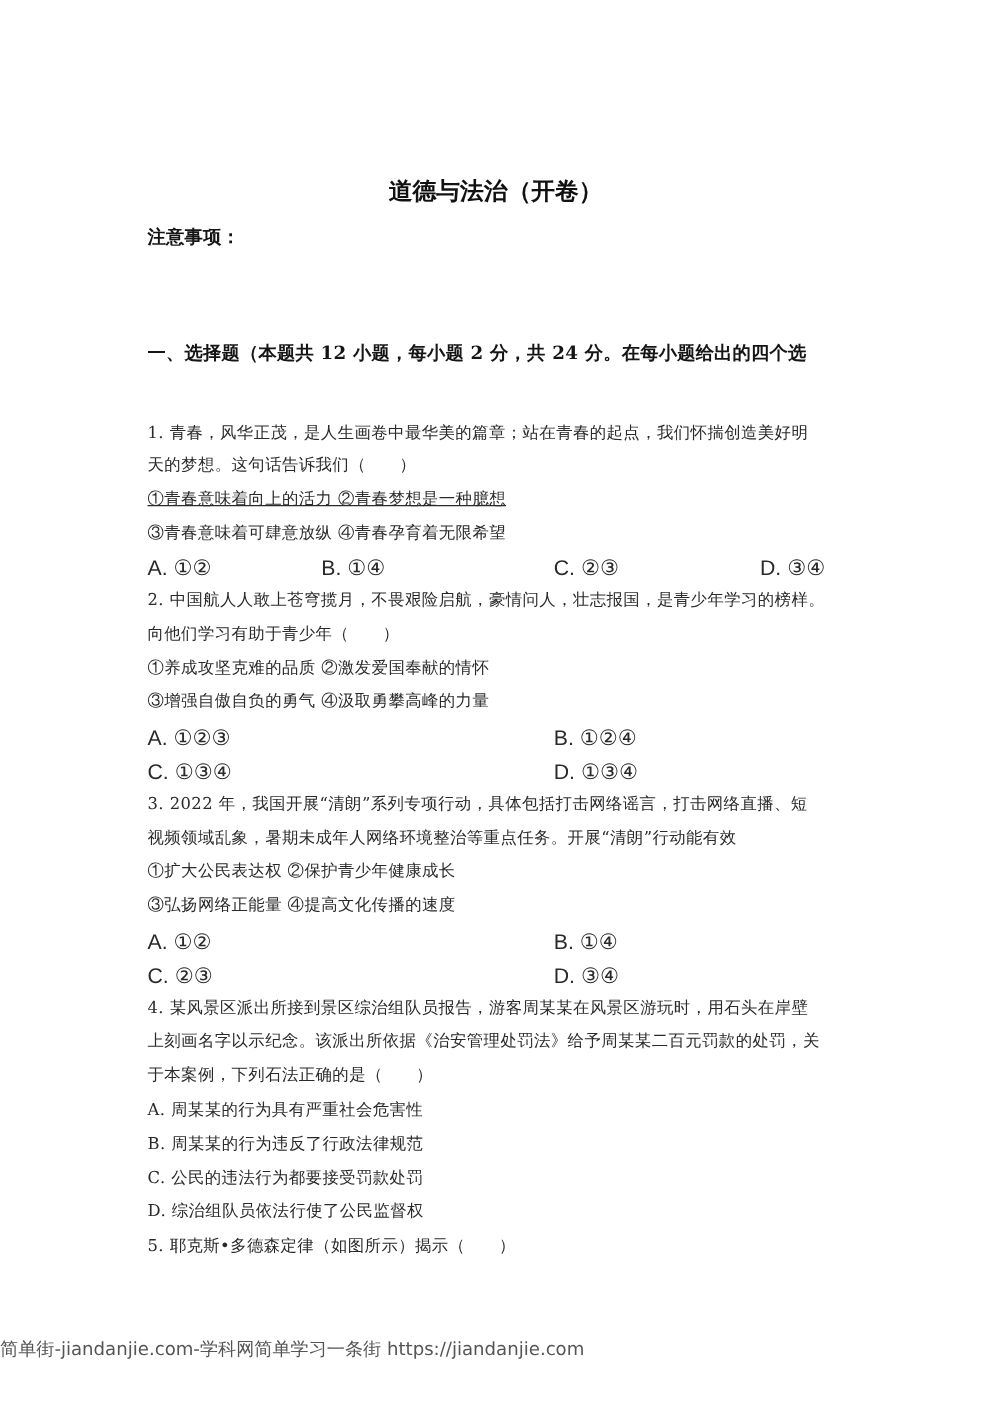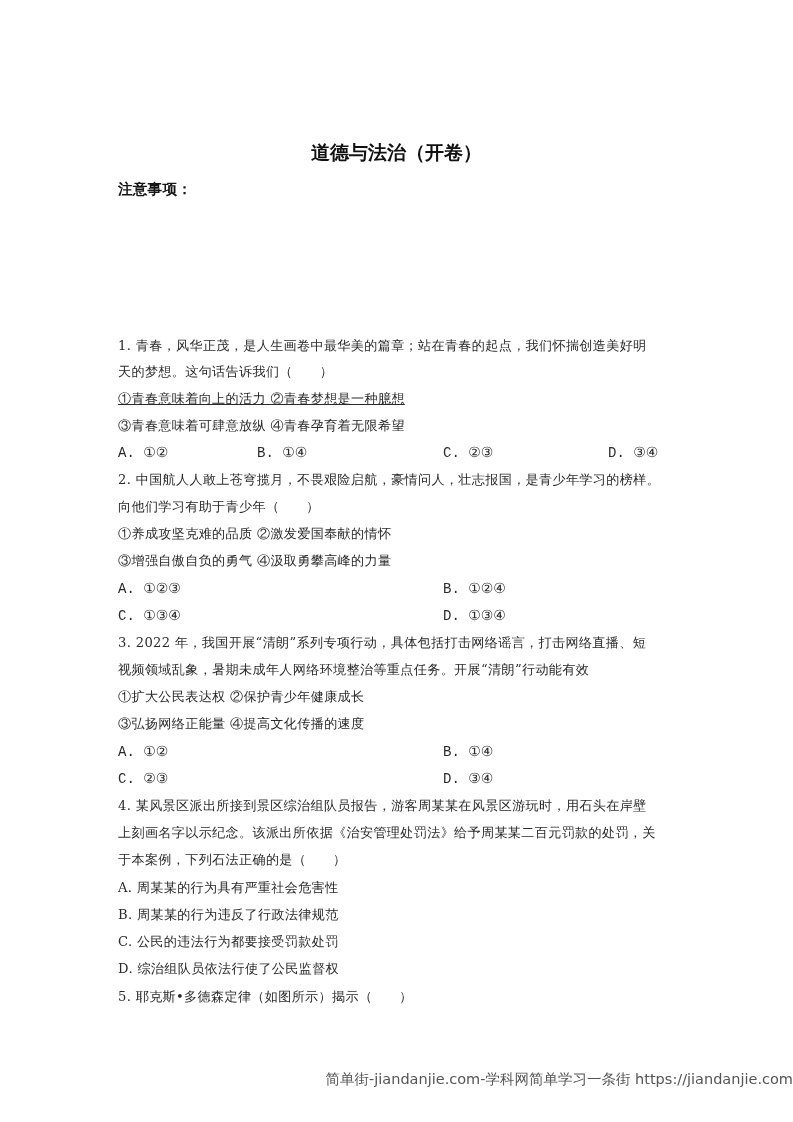--- a/index.html
+++ b/index.html
@@ -2,31 +2,32 @@
 <html><head>
 <meta charset="utf-8">
 <style>
   html, body { margin: 0; padding: 0; background: #ffffff; }
   body { width: 793px; height: 1122px; position: relative; overflow: hidden; color: #1a1a1a; }
   .page { position: absolute; left: 0; top: 0; width: 793px; height: 1122px; }
   .title { position: absolute; left: 0; width: 793px; text-align: center; font-family: "DejaVu Serif", serif; font-weight: bold; font-size: 19px; color: #111; }
   .line { position: absolute; left: 118px; white-space: nowrap; }
   .bold { font-family: "DejaVu Serif", serif; font-weight: bold; font-size: 14.6px; color: #151515; letter-spacing: 0.2px; }
   .reg { font-family: "DejaVu Serif", serif; font-size: 13.1px; color: #2a2a2a; letter-spacing: 0.35px; }
-  .opt { position: absolute; white-space: nowrap; font-family: Liberation Mono, monospace; font-size: 14px; color: #2a2a2a; text-align: center; }
-  .footer { position: absolute; top: 1070px; left: 0; width: 793px; text-align: right; font-family: "DejaVu Sans", sans-serif; font-size: 14.5px; color: #555; }
+  .opt { position: absolute; white-space: nowrap; font-family: Liberation Sans, sans-serif; font-size: 17px; color: #2a2a2a; text-align: center; }
+  .footer { position: absolute; top: 1070px; left: 0; width: 793px; text-align: left; font-family: "DejaVu Sans", sans-serif; font-size: 14.5px; color: #555; }
 </style>
 </head>
 <body>
 
 <div class="page">
 
   <div class="title" style="top:140px;">道德与法治（开卷）</div>
 
   <div class="line bold" style="top:180px;">注意事项：</div>
+  <div class="line bold" style="top:273px;">一、选择题（本题共 12 小题，每小题 2 分，共 24 分。在每小题给出的四个选</div>
 
   <div>
     <div class="line reg" style="top:337px;">1. 青春，风华正茂，是人生画卷中最华美的篇章；站在青春的起点，我们怀揣创造美好明</div>
     <div class="line reg" style="top:363px;">天的梦想。这句话告诉我们（　　）</div>
     <div class="line reg" style="top:390px;text-decoration:underline;">①青春意味着向上的活力 ②青春梦想是一种臆想</div>
     <div class="line reg" style="top:417px;">③青春意味着可肆意放纵 ④青春孕育着无限希望</div>
     <div class="opt" style="top:444px; left:118px;">A. ①②</div>
     <div class="opt" style="top:444px; left:257px;">B. ①④</div>
     <div class="opt" style="top:444px; left:443px;">C. ②③</div>
     <div class="opt" style="top:444px; left:608px;">D. ③④</div>

